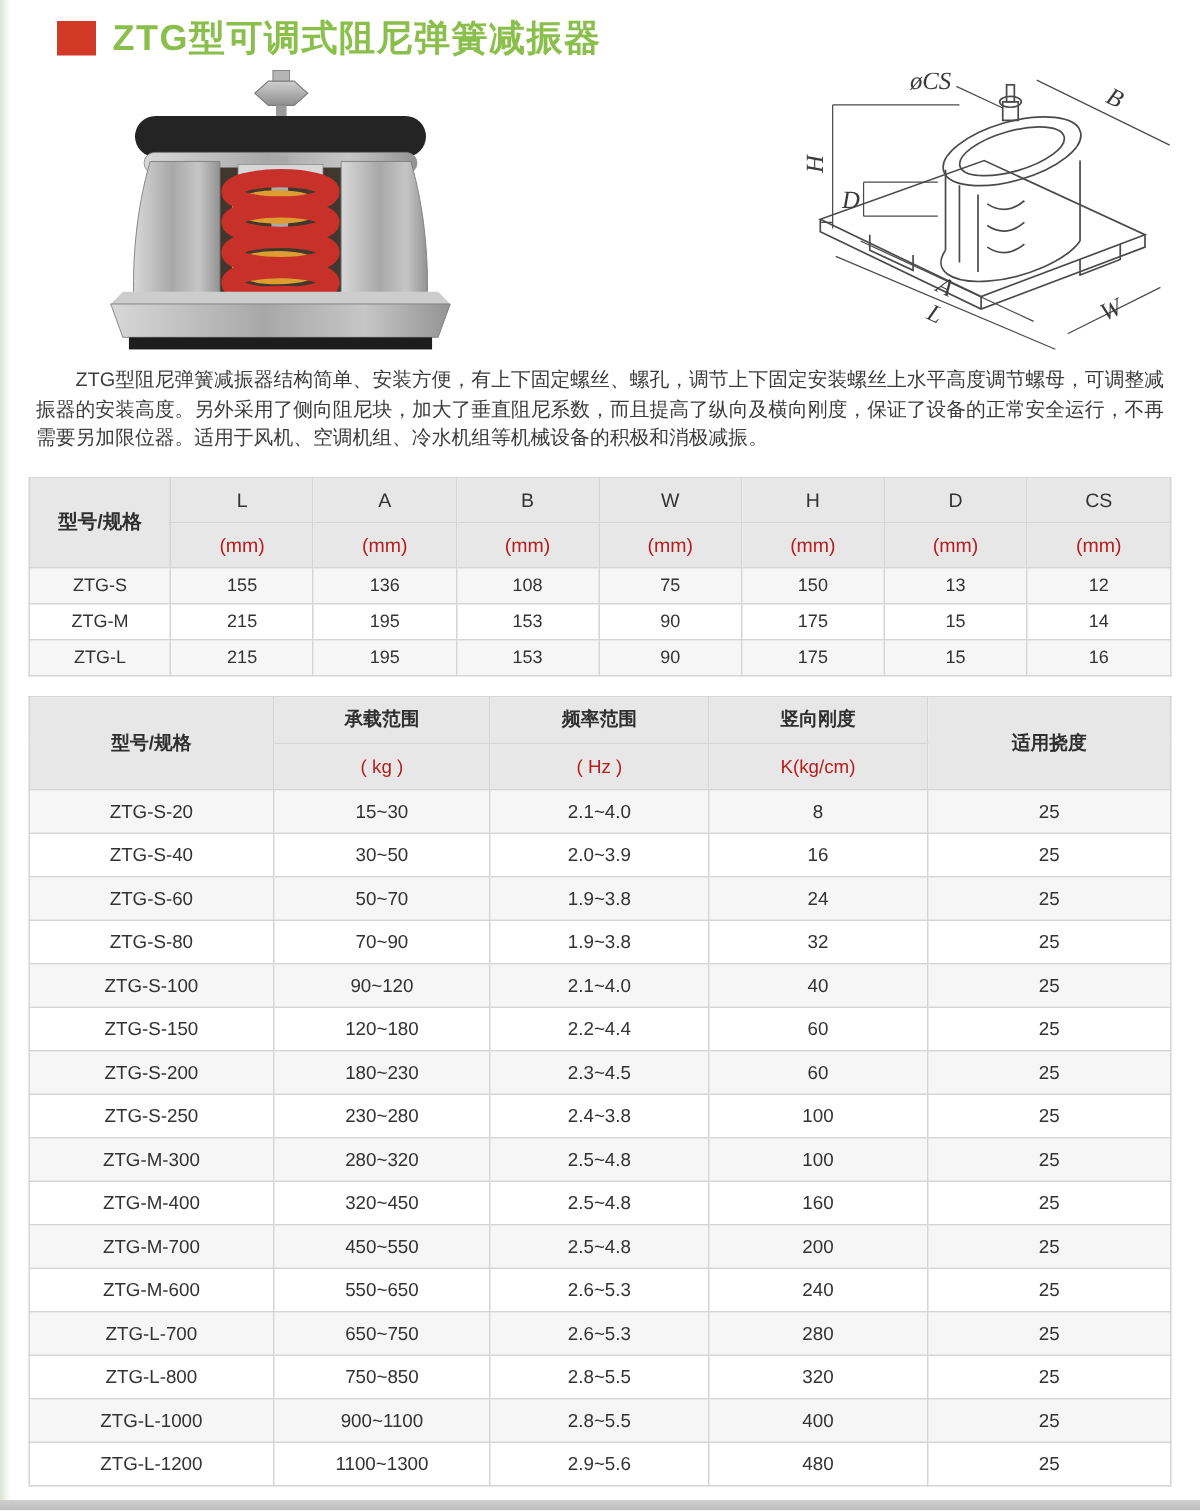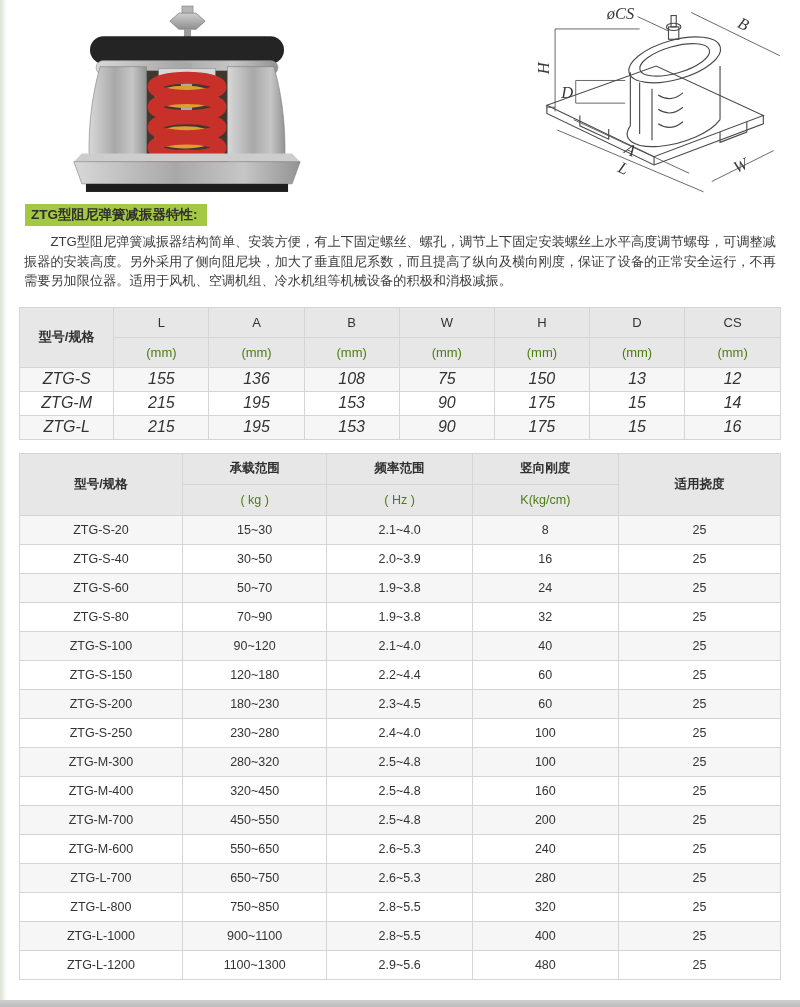--- a/index.html
+++ b/index.html
@@ -22,41 +22,45 @@
        color:#2f2f2f;font-size:13.5px;font-weight:bold;padding:2px 9px 3px 6px;line-height:17px;}
 
   .desc{margin:6px 24px 0 24px;font-size:13.2px;line-height:19.5px;color:#3c3c3c;
         text-align:justify;text-indent:2em;}
 
   table{border-collapse:collapse;table-layout:fixed;width:762px;margin:0 auto;}
   th,td{border:1px solid #d5d5d5;text-align:center;vertical-align:middle;
         font-weight:normal;color:#333;overflow:hidden;white-space:nowrap;}
   thead th{background:#e7e7e7;}
   .zh-head{font-weight:bold;font-size:12.5px;color:#2f2f2f;}
-  .unit-cell{font-size:12px;color:#4d7c0f;}
+  .unit-cell{font-size:12px;color:#b91c1c;}
 
   .dim-table{margin-top:16px;}
   .dim-table thead th{height:27px;font-size:13px;}
-  .dim-table tbody td{height:21px;font-size:16px;font-style:italic;}
+  .dim-table tbody td{height:21px;font-size:12px;}
 
   .spec-table{margin-top:13px;}
   .spec-table thead th{height:28px;font-size:12.5px;}
   .spec-table tbody td{height:26px;font-size:12.5px;}
 
   tbody tr:nth-child(odd) td{background:#f6f6f6;}
   tbody tr:nth-child(even) td{background:#ffffff;}
 
   .dim-label{font-family:"Liberation Serif","DejaVu Serif",serif;font-style:italic;
              font-size:16px;fill:#3a3a3a;}
 </style>
 </head>
 <body>
 
 <div class="page">
 
+  <div class="title-row">
+    <span class="bullet"></span>
+    <span class="page-title">ZTG型可调式阻尼弹簧减振器</span>
+  </div>
 
   <div class="images-row">
 
     <svg class="photo-svg" width="250" height="192" viewBox="0 0 240 190">
       <defs>
         <linearGradient id="metal" x1="0" y1="0" x2="1" y2="0">
           <stop offset="0" stop-color="#d8d8d8"></stop>
             <stop offset="0.45" stop-color="#a8a8a8"></stop>
           <stop offset="0.75" stop-color="#c6c6c6"></stop>
             <stop offset="1" stop-color="#939393"></stop>
@@ -134,21 +138,20 @@
         <text class="dim-label" x="212" y="26" transform="rotate(26 212 26)">B</text>
         <text class="dim-label" x="30" y="72" transform="rotate(-90 30 72)">H</text>
         <text class="dim-label" x="42" y="95">D</text>
         <text class="dim-label" x="102" y="148" transform="rotate(25 102 148)">A</text>
         <text class="dim-label" x="96" y="166" transform="rotate(25 96 166)">L</text>
         <text class="dim-label" x="212" y="168" transform="rotate(-24 212 168)">W</text>
       </g>
     </svg>
   </div>
 
-  <div class="tag">ZTG型阻尼弹簧减振器特性:</div>
 
   <p class="desc">ZTG型阻尼弹簧减振器结构简单、安装方便，有上下固定螺丝、螺孔，调节上下固定安装螺丝上水平高度调节螺母，可调整减振器的安装高度。另外采用了侧向阻尼块，加大了垂直阻尼系数，而且提高了纵向及横向刚度，保证了设备的正常安全运行，不再需要另加限位器。适用于风机、空调机组、冷水机组等机械设备的积极和消极减振。</p>
 
   
   <table class="dim-table">
     <colgroup>
       <col style="width:12.4%">
         <col style="width:12.5%">
         <col style="width:12.5%">
         <col style="width:12.5%">
@@ -281,21 +284,21 @@
         <tr>
           <td>ZTG-S-200</td>
           <td>180~230</td>
           <td>2.3~4.5</td>
           <td>60</td>
           <td>25</td>
         </tr>
         <tr>
           <td>ZTG-S-250</td>
           <td>230~280</td>
-          <td>2.4~4.0</td>
+          <td>2.4~3.8</td>
           <td>100</td>
           <td>25</td>
         </tr>
         <tr>
           <td>ZTG-M-300</td>
           <td>280~320</td>
           <td>2.5~4.8</td>
           <td>100</td>
           <td>25</td>
         </tr>

